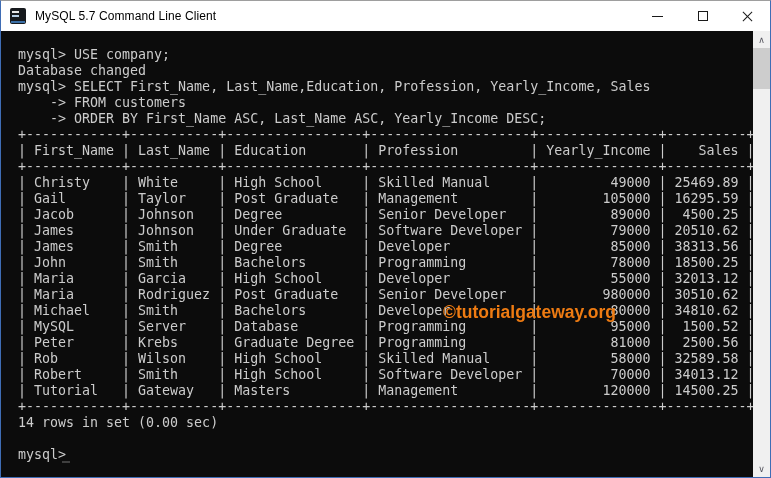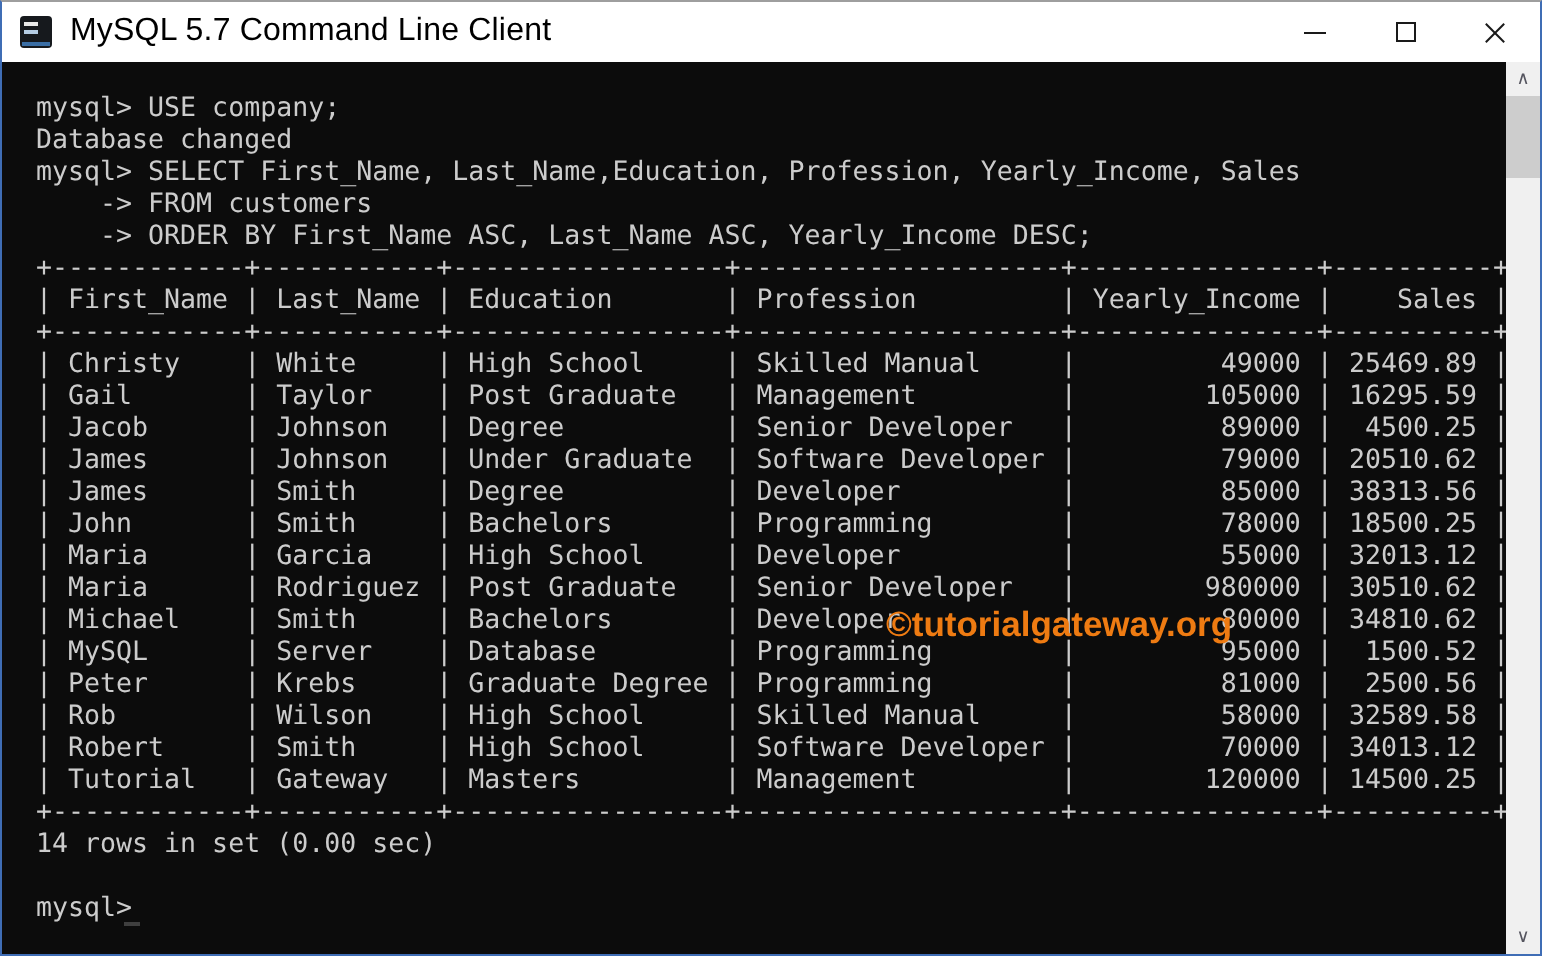--- a/index.html
+++ b/index.html
@@ -28,21 +28,21 @@
   }
   .app-icon::before {
     content:""; position:absolute; left:2px; top:3px;
     width:7px; height:2px; background:#e8e8e8;
     box-shadow:0 4px 0 0 #b5cde4, 4px 7px 0 -1px #e8e8e8;
   }
   .app-icon::after {
     content:""; position:absolute; left:1px; bottom:1px; right:1px;
     height:2px; background:#3a6ea5;
   }
-  .title-text { font-size:16px; color:#000000; letter-spacing:0.1px; }
+  .title-text { font-size:12px; color:#000000; letter-spacing:0.1px; }
   .controls { margin-left:auto; display:flex; height:100%; }
   .ctrl { width:45px; height:100%; display:flex; align-items:center; justify-content:center; cursor:default; }
   .glyph-min { width:11px; height:1px; background:#1a1a1a; }
   .glyph-max { width:10px; height:10px; border:1px solid #1a1a1a; background:transparent; }
   .glyph-close { position:relative; width:13px; height:13px; }
   .glyph-close::before, .glyph-close::after {
     content:""; position:absolute; left:0; top:6px; width:13px; height:1px; background:#1a1a1a;
   }
   .glyph-close::before { transform:rotate(45deg); }
   .glyph-close::after  { transform:rotate(-45deg); }

